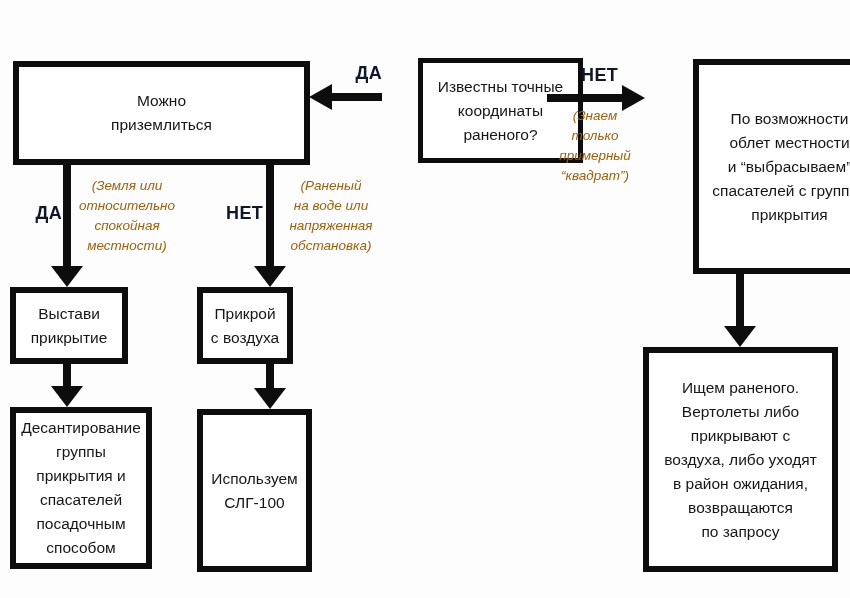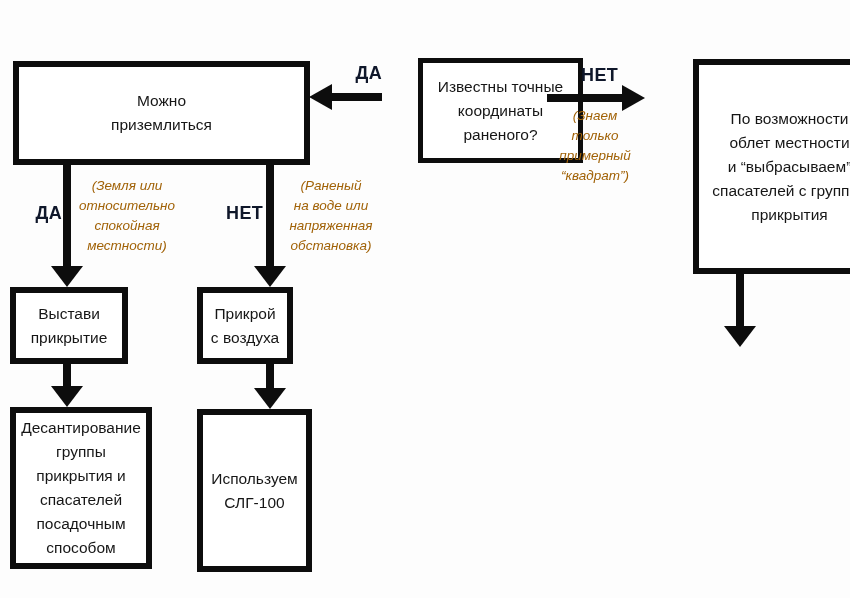--- a/index.html
+++ b/index.html
@@ -98,20 +98,29 @@
 спасателей
 посадочным
 способом</span>
   </div>
 
   <div class="node" style="left:197px;top:409px;width:115px;height:163px;">
     <span>Используем
 СЛГ-100</span>
   </div>
 
+  <div class="node" style="left:643px;top:347px;width:195px;height:225px;">
+    <span>Ищем раненого.
+Вертолеты либо
+прикрывают с
+воздуха, либо уходят
+в район ожидания,
+возвращаются
+по запросу</span>
+  </div>
 
   <div>
     <div class="shaft-h" style="left:330px;top:93px;width:52px;"></div>
     <div class="head head-left" style="left:309px;top:84px;"></div>
     <div class="edge-label" style="left:332px;top:63px;width:50px;">ДА</div>
   </div>
 
   <div>
     <div class="shaft-h" style="left:547px;top:94px;width:76px;"></div>
     <div class="head head-right" style="left:622px;top:85px;"></div>

